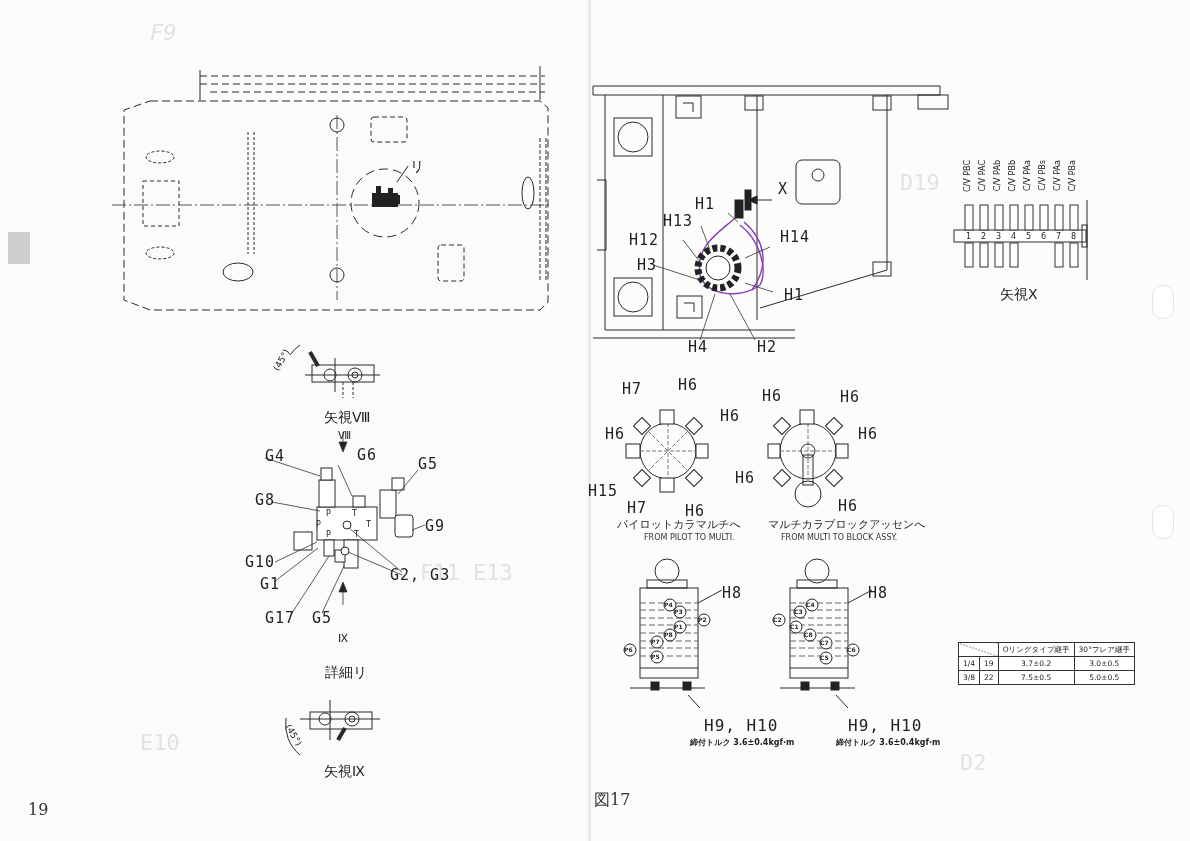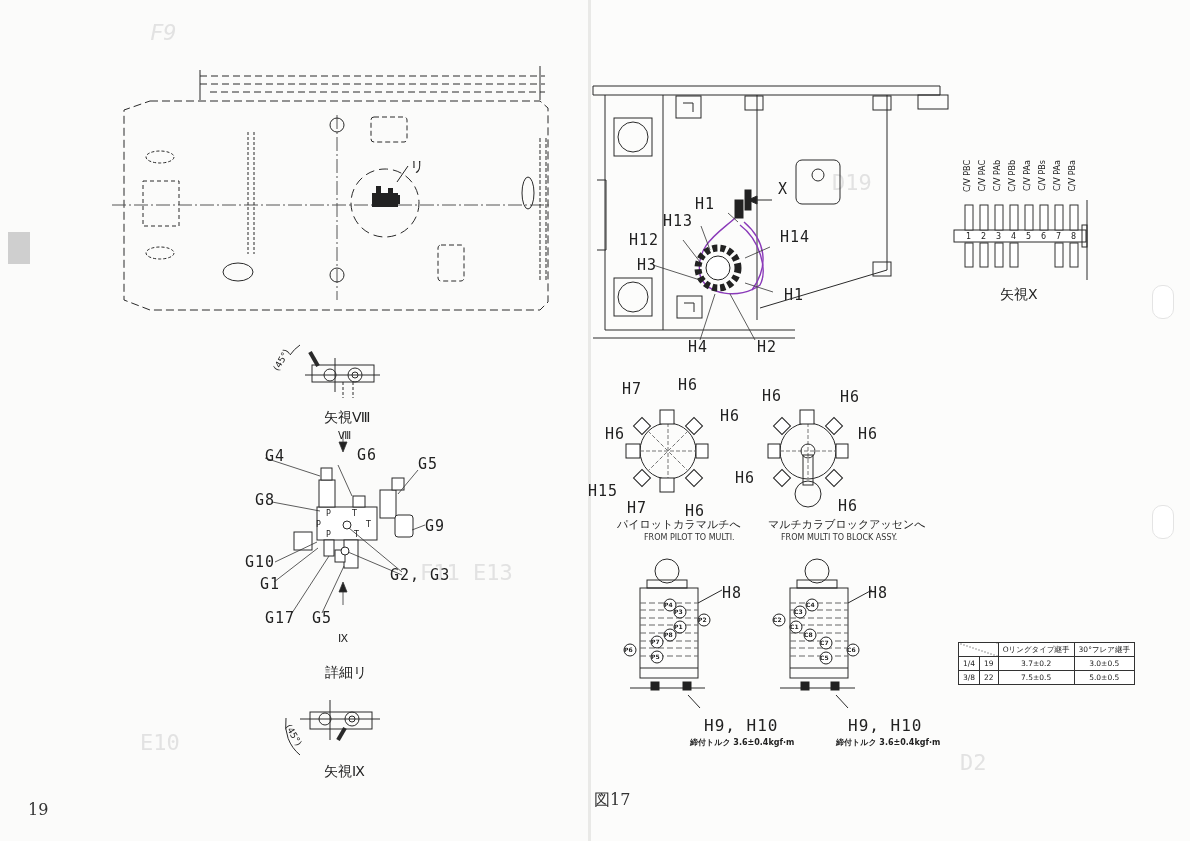--- a/index.html
+++ b/index.html
@@ -28,21 +28,21 @@
 <div class="page page-left"></div>
 <div class="page page-right"></div>
 <div class="gutter"></div>
 <div class="tab-mark"></div>
 <div class="punch" style="left:1152px;top:285px;"></div>
 <div class="punch" style="left:1152px;top:505px;"></div>
 
 <div class="ghost" style="left:150px;top:20px;font-style:italic;">F9</div>
 <div class="ghost" style="left:420px;top:560px;">F11 E13</div>
 <div class="ghost" style="left:140px;top:730px;">E10</div>
-<div class="ghost" style="left:832px;top:170px;">D19</div>
+<div class="ghost" style="left:900px;top:170px;">D19</div>
 <div class="ghost" style="left:960px;top:750px;">D2</div>
 
 <svg width="1190" height="841">
   <g stroke="#2a2a2a" fill="none" stroke-width="1">
 
     <path d="M200 76 H545 M200 84 H545 M210 92 H545" stroke-dasharray="7 4"></path>
     <path d="M200 70 V100 M540 66 V100"></path>
 
     <path d="M150 101 H540 L548 108 V302 L540 310 H150 L124 300 V110 L150 101 Z" stroke-dasharray="8 4"></path>
 

